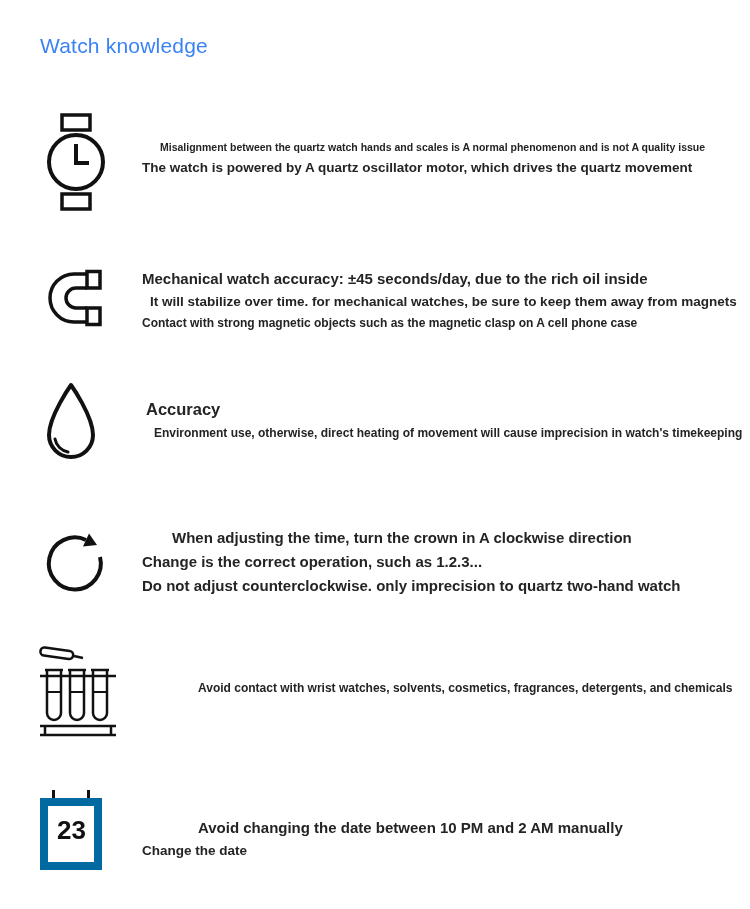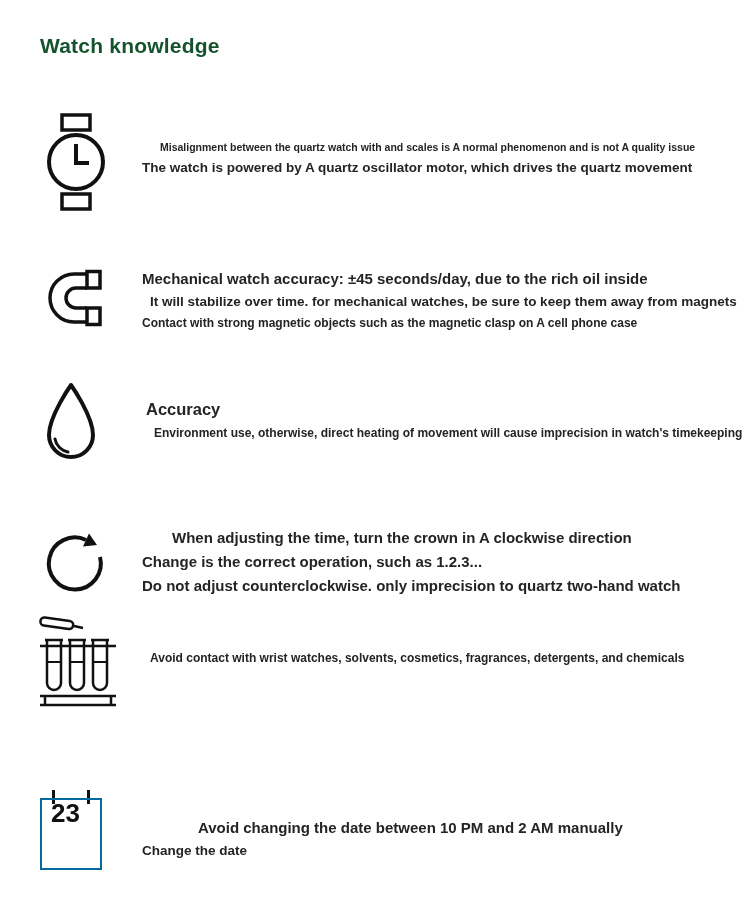--- a/index.html
+++ b/index.html
@@ -1,23 +1,23 @@
 <!DOCTYPE html>
 <html><head>
 <meta charset="utf-8">
 <style>
   * { margin:0; padding:0; box-sizing:border-box; }
   html,body { background:#ffffff; }
   body { font-family:"Liberation Sans", sans-serif; }
   .page { position:relative; width:750px; height:909px; background:#ffffff; overflow:hidden; color:#1e1e1e; }
-  .page-title { position:absolute; left:40px; top:34px; font-size:21px; font-weight:bold; color:#14532d; letter-spacing:.2px; }
+  .page-title { position:absolute; left:40px; top:34px; font-size:21px; font-weight:normal; color:#3b82f6; letter-spacing:.2px; }
 
   .section { position:absolute; left:40px; right:12px; display:flex; }
   .s1 { top:112px; } .s2 { top:261px; } .s3 { top:382px; }
-  .s4 { top:522px;align-items:flex-end; } .s5 { top:612px; } .s6 { top:788px; }
+  .s4 { top:522px;align-items:flex-end; } .s5 { top:642px;gap:48px; } .s6 { top:788px; }
 
   .icon-col { flex:0 0 102px; }
   .text-col { flex:1; }
   .s1 .text-col { padding-top:26px; }
   .s2 .text-col { padding-top:6px; }
   .s3 .text-col { padding-top:14px; }
   .s4 .text-col { padding-top:4px; }
   .s5 .text-col { padding-top:36px; }
   .s6 .text-col { padding-top:28px; }
 
@@ -39,22 +39,22 @@
   .ic-watch  { margin-left:5px; }
   .ic-magnet { margin-left:5px; margin-top:8px; }
   .ic-drop   { margin-left:2px; }
   .ic-arrow  { margin-top:2px; }
   .ic-tubes  { margin-left:-2px; }
 
   
   .cal { position:relative; width:62px; height:80px; margin-top:2px; }
   .cal-tick { position:absolute; top:0; width:3px; height:14px; background:#111; }
   .cal-tick.t1 { left:12px; } .cal-tick.t2 { right:12px; }
-  .cal-body { position:absolute; top:8px; left:0; right:0; bottom:0; border:2px solid #0369a1;
-              display:flex; align-items:flex-start; }
+  .cal-body { position:absolute; top:8px; left:0; right:0; bottom:0; border:8px solid #0369a1;
+              display:flex; align-items:center; }
   .cal-day { font-size:26px; font-weight:bold; color:#111; padding:0 0 8px 9px; line-height:1; }
 </style>
 </head>
 <body>
 
 <div class="page">
 
   <div class="page-title">Watch knowledge</div>
 
   <div class="section s1">
@@ -62,21 +62,21 @@
       <span>
         <svg class="ic-watch" width="62" height="100" viewBox="0 0 62 100" fill="none" stroke="#111" stroke-width="3.5">
           <rect x="17" y="3" width="28" height="15"></rect>
           <rect x="17" y="82" width="28" height="15"></rect>
           <circle cx="31" cy="50" r="27" stroke-width="4"></circle>
           <path d="M31 32 V51 H44" stroke-width="4"></path>
         </svg>
       </span>
     </div>
     <div class="text-col">
-      <div class="line t-xs ind-18">Misalignment between the quartz watch with and scales is A normal phenomenon and is not A quality issue</div>
+      <div class="line t-xs ind-18">Misalignment between the quartz watch hands and scales is A normal phenomenon and is not A quality issue</div>
       <div class="line t-md">The watch is powered by A quartz oscillator motor, which drives the quartz movement</div>
     </div>
   </div>
 
   <div class="section s2">
     <div class="icon-col">
       <span>
         <svg class="ic-magnet" width="60" height="58" viewBox="0 0 60 58" fill="none" stroke="#111" stroke-width="3.5">
           <path d="M42 5 L29 5 A24 24 0 0 0 29 53 L42 53"></path>
           <path d="M42 19 L31 19 A10 10 0 0 0 31 39 L42 39"></path>

